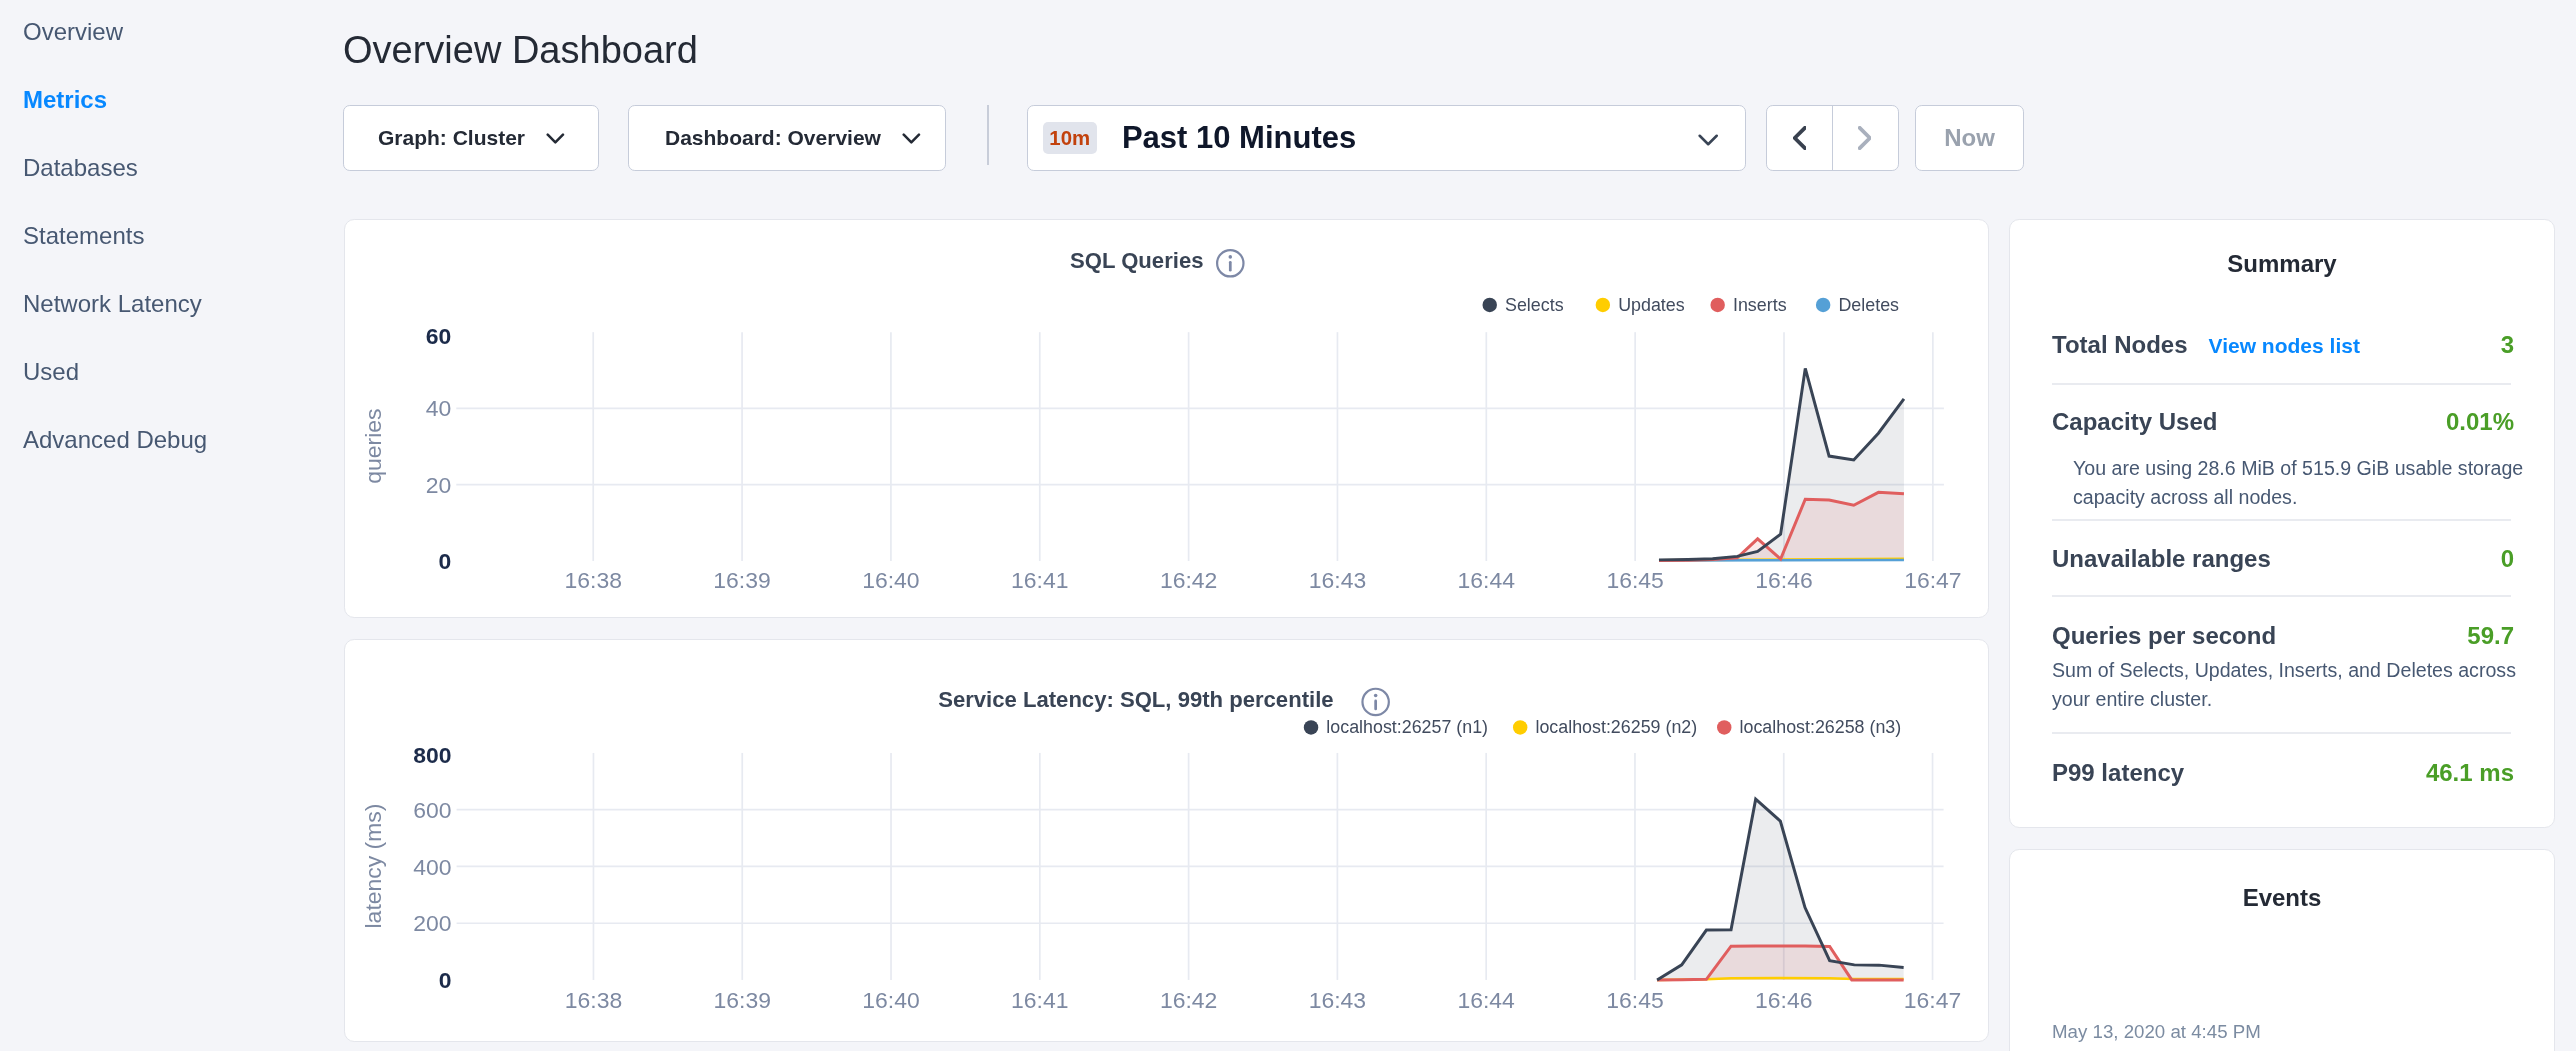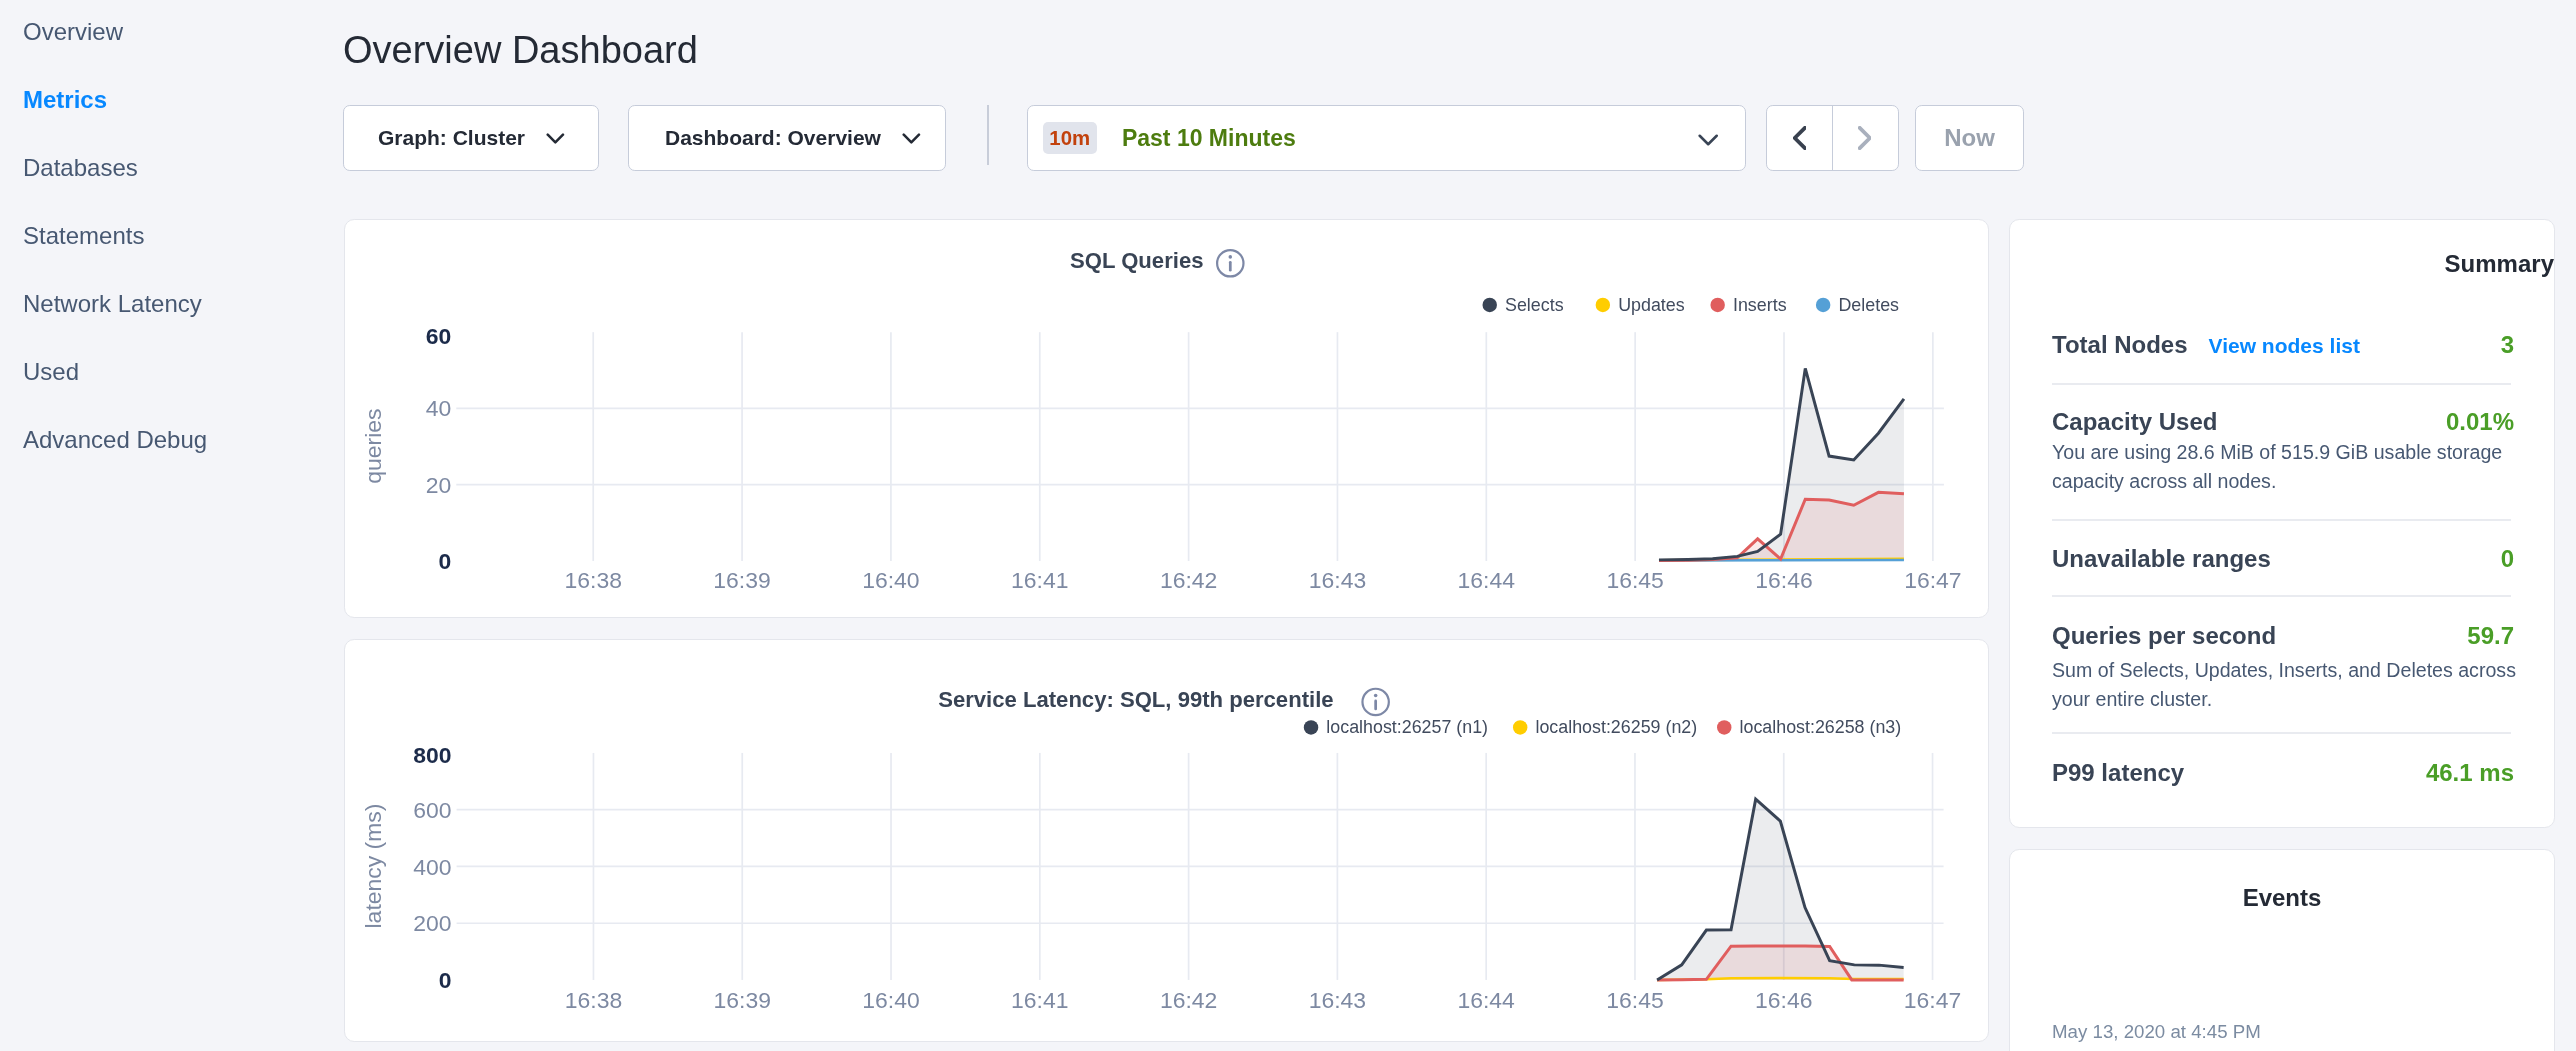--- a/index.html
+++ b/index.html
@@ -37,21 +37,21 @@
 </div>
 <div class="ctl" style="left:628px; width:318px; padding-left:36px;">
   <span class="ctl-text">Dashboard: Overview</span>
   <svg width="18.7" height="11" style="margin-left:21px;" viewBox="0 0 22 13">
       <polyline points="2,2 11,11 20,2" fill="none" stroke="#242a35" stroke-width="3" stroke-linecap="round" stroke-linejoin="round"></polyline>
     </svg>
 </div>
 <div class="abs" style="left:987px; top:105px; width:1.7px; height:60px; background:#c8cdd9;"></div>
 <div class="ctl" style="left:1027px; width:719px; padding-left:14.5px;">
   <span style="background:#e1e4ec; border-radius:5.1px; padding:4.3px 6.8px; font-size:20.4px; font-weight:bold; color:#c2410c;">10m</span>
-  <span style="font-size:23px; font-weight:bold; color:#4d7c0f; margin-left:25px;">Past 10 Minutes</span>
+  <span style="font-size:31px; font-weight:bold; color:#0f172a; margin-left:25px;">Past 10 Minutes</span>
   <svg width="20.4" height="12" style="position:absolute; right:27px; top:28px;" viewBox="0 0 24 14">
       <polyline points="2,2 12,12 22,2" fill="none" stroke="#394455" stroke-width="3" stroke-linecap="round" stroke-linejoin="round"></polyline>
     </svg>
 </div>
 <div class="ctl" style="left:1766px; width:133px;">
   <div style="width:66px; height:100%; display:flex; align-items:center; justify-content:center; border-right:1.7px solid #c6ccda;">
     <svg width="13.6" height="24" viewBox="0 0 16 28">
         <polyline points="14,2 2,14 14,26" fill="none" stroke="#39414f" stroke-width="4.5" stroke-linecap="round" stroke-linejoin="round"></polyline>
       </svg>
   </div>
@@ -182,32 +182,32 @@
   </g>
 
   <polygon points="1948,1152.0 1977,1134.3 2006,1093.3 2035,1092.9 2064,939.4 2093,965.1 2122,1066.9 2151,1129.3 2180,1134.3 2209,1134.6 2238,1137.3 2238,1152 1948,1152" fill="rgba(57,68,85,0.10)"></polygon>
   <polygon points="1948,1152.0 1977,1151.7 2006,1151.3 2035,1112.3 2064,1112.0 2093,1112.0 2122,1112.0 2151,1112.6 2177,1152.0 2209,1152.0 2238,1152.0 2238,1152 1948,1152" fill="rgba(224,94,94,0.12)"></polygon>
   <polyline points="1948,1152.0 2006,1151.3 2035,1150.0 2093,1149.7 2151,1150.0 2180,1151.0 2238,1151.0" fill="none" stroke="#ffcd00" stroke-width="3"></polyline>
   <polyline points="1948,1152.0 1977,1151.7 2006,1151.3 2035,1112.3 2064,1112.0 2093,1112.0 2122,1112.0 2151,1112.6 2177,1152.0 2209,1152.0 2238,1152.0" fill="none" stroke="#e05e5e" stroke-width="3.5"></polyline>
   <polyline points="1948,1152.0 1977,1134.3 2006,1093.3 2035,1092.9 2064,939.4 2093,965.1 2122,1066.9 2151,1129.3 2180,1134.3 2209,1134.6 2238,1137.3" fill="none" stroke="#394455" stroke-width="3.5"></polyline>
 </svg>
 
 <div class="card" style="left:2009px; top:219px; width:546px; height:609px;">
-  <div style="position:absolute; top:30px; left:0; right:0; text-align:right; font-size:24px; font-weight:bold; color:#242a35;">Summary</div>
+  <div style="position:absolute; top:30px; left:0; right:0; text-align:center; font-size:24px; font-weight:bold; color:#242a35;">Summary</div>
   <div class="srow" style="top:109px;">
     <span class="slabel">Total Nodes</span>
     <span style="font-size:21px; font-weight:bold; color:#0788ff; margin-left:21px;">View nodes list</span>
     <span class="sval">3</span>
   </div>
   <div class="sdiv" style="top:163px;"></div>
   <div class="srow" style="top:186px;">
     <span class="slabel">Capacity Used</span>
     <span class="sval">0.01%</span>
   </div>
-  <div class="sdesc" style="top:218px;">You are using 28.6 MiB of 515.9 GiB usable storage<br>capacity across all nodes.</div>
+  <div class="sdesc" style="top:234px;margin-left:21px;">You are using 28.6 MiB of 515.9 GiB usable storage<br>capacity across all nodes.</div>
   <div class="sdiv" style="top:299px;"></div>
   <div class="srow" style="top:323px;">
     <span class="slabel">Unavailable ranges</span>
     <span class="sval">0</span>
   </div>
   <div class="sdiv" style="top:375px;"></div>
   <div class="srow" style="top:400px;">
     <span class="slabel">Queries per second</span>
     <span class="sval">59.7</span>
   </div>

